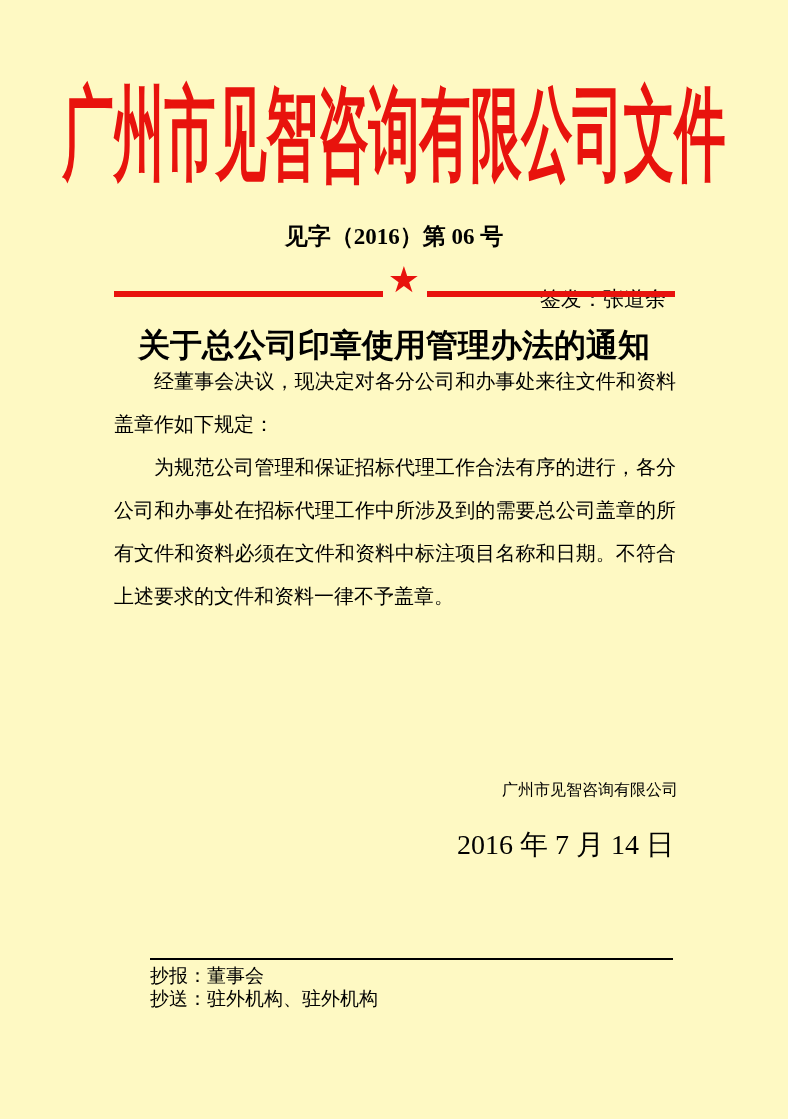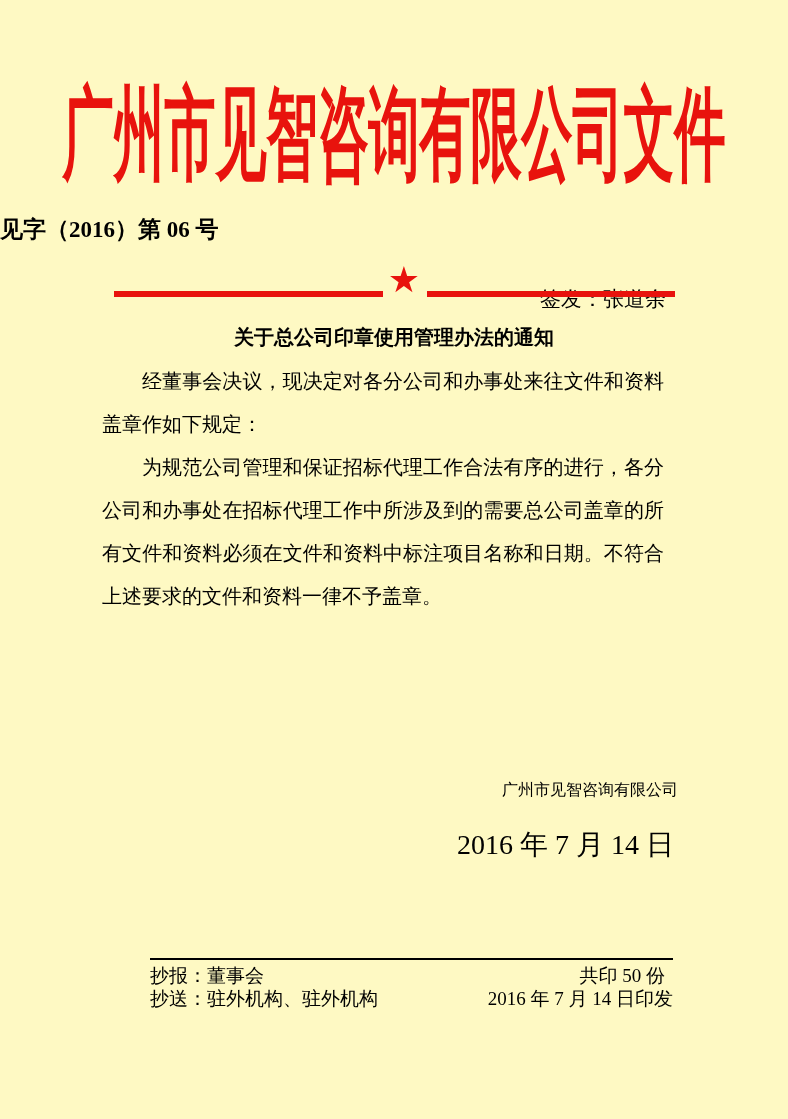--- a/index.html
+++ b/index.html
@@ -31,23 +31,24 @@
     color: #e8130d;
     transform: scaleY(2.0);
     transform-origin: center center;
     white-space: nowrap;
     letter-spacing: 0px;
   }
 
   
   .doc-number {
     position: absolute;
-    top: 214px;
+    top: 221px;
     left: 0;
     width: 100%;
+    text-align: center;
     font-size: 23px;
     font-weight: bold;
   }
 
   
   .separator {
     position: absolute;
     top: 263px;
     left: 114px;
     width: 562px;
@@ -80,29 +81,29 @@
     white-space: nowrap;
   }
 
   
   .notice-title {
     position: absolute;
     top: 324px;
     left: 0;
     width: 100%;
     text-align: center;
-    font-size: 20px;
+    font-size: 32px;
     font-weight: bold;
   }
 
   
   .body-block {
     position: absolute;
     top: 360px;
-    left: 102px;
+    left: 114px;
     width: 562px;
     font-size: 20px;
     line-height: 43px;
     text-align: justify;
   }
   .body-block p { text-indent: 2em; }
   .body-block p.closing { text-align: left; }
 
   
   .sig-company {
@@ -164,20 +165,16 @@
 
   <div class="sig-company">广州市见智咨询有限公司</div>
   <div class="sig-date">2016 年 7 月 14 日</div>
 
   <div class="footer">
     <div class="footer-rows">
       <div class="footer-col-left">
         <div>抄报：董事会</div>
         <div>抄送：驻外机构、驻外机构</div>
       </div>
-      <div class="footer-col-right">
-        <div class="print-count">共印 50 份</div>
-        <div>2016 年 7 月 14 日印发</div>
-      </div>
     </div>
   </div>
 
 </div>
 
 </body></html>

